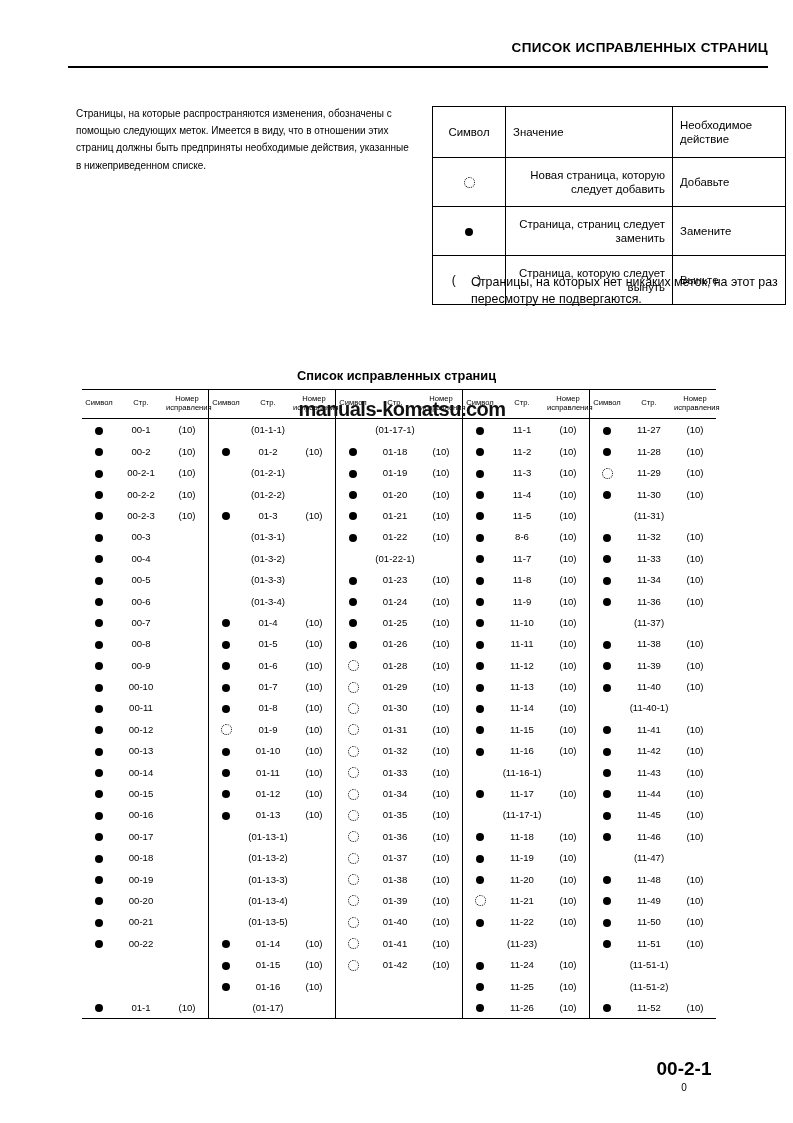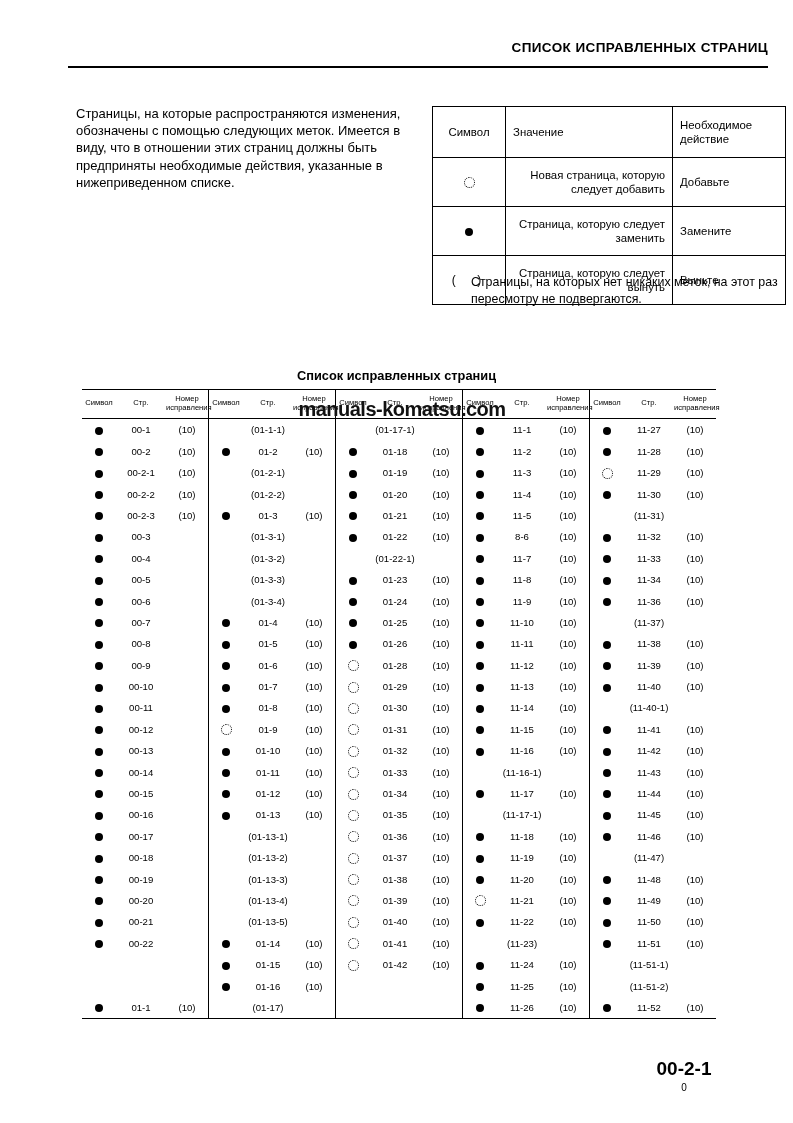--- a/index.html
+++ b/index.html
@@ -43,21 +43,21 @@
     height: 2px;
     background: #000;
   }
 
   
   .intro-block {
     position: absolute;
     left: 76px;
     top: 105px;
     width: 340px;
-    font-size: 13px;
+    font-size: 10px;
     line-height: 17.2px;
   }
 
   
   .legend-table {
     position: absolute;
     left: 432px;
     top: 106px;
     width: 308px;
     border-collapse: collapse;
@@ -221,21 +221,21 @@
         <td class="col-sym sym-cell">
           <span class="glyph-open"></span>
         </td>
         <td class="col-mean">Новая страница, которую следует добавить</td>
         <td class="col-act">Добавьте</td>
       </tr>
       <tr>
         <td class="col-sym sym-cell">
           <span class="glyph-filled"></span>
         </td>
-        <td class="col-mean">Страница, которую следует заменить</td>
+        <td class="col-mean">Страница, страниц следует заменить</td>
         <td class="col-act">Замените</td>
       </tr>
       <tr>
         <td class="col-sym sym-cell">
           <span class="glyph-paren">(&nbsp;&nbsp;)</span>
         </td>
         <td class="col-mean">Страница, которую следует вынуть</td>
         <td class="col-act">Выньте</td>
       </tr>
     </tbody>

